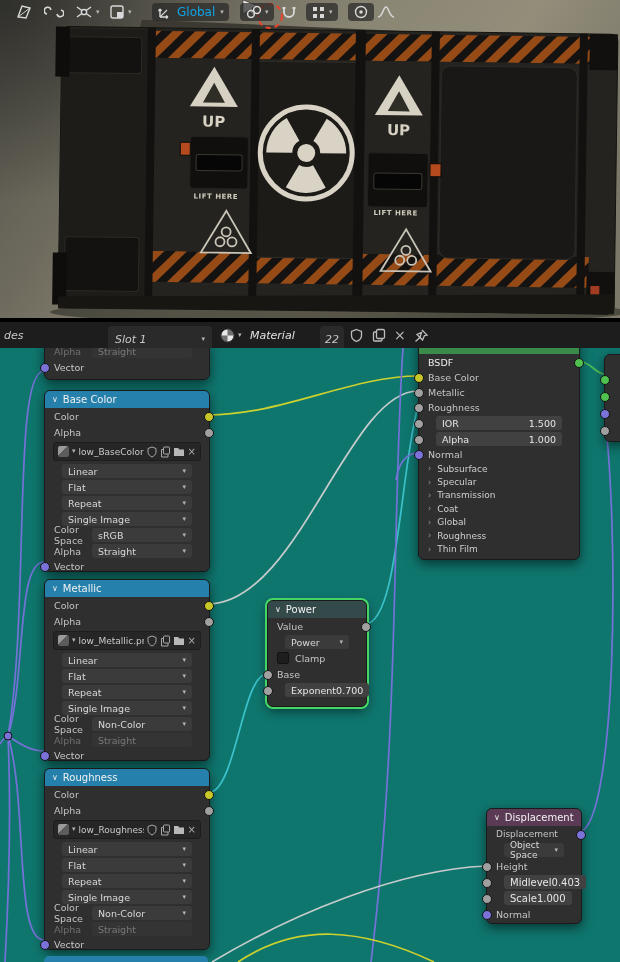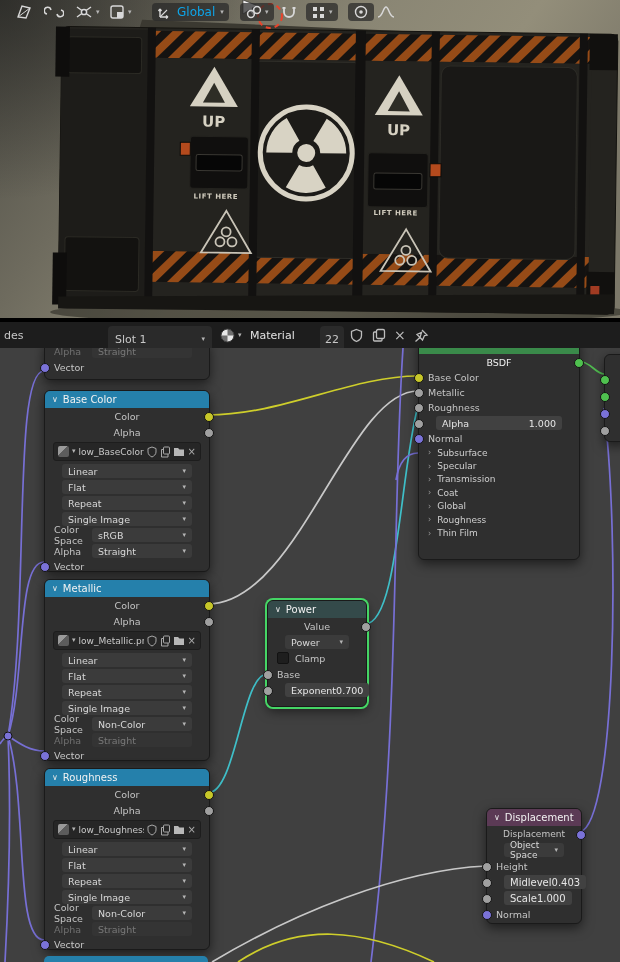--- a/index.html
+++ b/index.html
@@ -9,36 +9,36 @@
   #viewport{position:absolute;left:0;top:0;width:620px;height:318px;overflow:hidden;}
   #vp-header{position:absolute;left:0;top:0;width:620px;height:24px;z-index:5;}
   .hicon{position:absolute;top:3px;height:18px;display:flex;align-items:center;gap:2px;color:#dcdcdc;}
   .pill{background:rgba(40,40,40,.72);border-radius:4px;padding:0 5px;}
   .hlabel{font-size:12px;color:#0ea5e9;}
   .chev{font-size:7px;color:#b5b5b5;line-height:1;}
   
   #divider{position:absolute;left:0;top:318px;width:620px;height:4px;background:#000;}
   #matbar{position:absolute;left:0;top:322px;width:620px;height:26px;background:#1d1d1d;
           border-bottom:1px solid #0b0b0b;color:#c8c8c8;font-size:11px;}
-  #matbar .mb{position:absolute;top:0;height:26px;display:flex;align-items:center;}
+  #matbar .mb{position:absolute;top:0;height:26px;display:flex;align-items:center;font-style:italic;}
   .mbtn{background:#2a2a2a;border-radius:4px;height:18px;top:4px!important;padding:0 7px;
         display:flex;align-items:center;justify-content:space-between;box-sizing:border-box;}
   
-  #editor{position:absolute;left:0;top:348px;width:620px;height:614px;background:#404040;overflow:hidden;}
+  #editor{position:absolute;left:0;top:348px;width:620px;height:614px;background:#0f766e;overflow:hidden;}
   #wires{position:absolute;left:0;top:0;z-index:1;pointer-events:none;}
   .node{position:absolute;background:#2f2f2f;border:1px solid #1a1a1a;border-radius:6px;
         box-shadow:0 4px 12px rgba(0,0,0,.55);z-index:2;font-size:9.5px;color:#c5c5c5;}
   .nhead{height:17px;display:flex;align-items:center;gap:5px;padding:0 7px;border-radius:5px 5px 0 0;
          color:#f2f2f2;font-size:10px;box-sizing:border-box;}
   .nhead .exp{font-size:8px;color:#e8e8e8;}
   .hd-tex{background:#2580ab;} .hd-shader{background:#3a8a4a;} .hd-vec{background:#5b3a55;}
   .hd-conv{background:#344a4a;}
   .row{position:relative;display:flex;align-items:center;padding:0 9px;box-sizing:border-box;}
   .r16{height:16px;} .r15{height:15px;} .r13{height:13.4px;font-size:9px;}
-  .out{justify-content:center;}
+  .out{justify-content:flex-start;}
   .sock{position:absolute;width:8px;height:8px;border-radius:50%;border:1px solid #141414;
         top:50%;margin-top:-4.5px;z-index:3;}
   .sl{left:-5px;} .sr{right:-5px;}
   .sy{background:#c7c729;} .sg{background:#a0a0a0;} .sp{background:#7a72d8;} .sgr{background:#4fc14f;}
   .dd{margin:1px 8px;height:14px;background:#3b3b3b;border-radius:3px;display:flex;align-items:center;
       justify-content:space-between;padding:0 6px;color:#d8d8d8;flex:1;}
   .field{margin:1px 8px;height:14px;background:#414141;border-radius:3px;display:flex;align-items:center;
          justify-content:space-between;padding:0 6px;color:#e6e6e6;flex:1;}
   .half{flex:0 0 88px;margin-left:auto;}
   .dim{opacity:.42;}
@@ -564,20 +564,27 @@
         <span class="sock sl sg"></span>
       <span>Metallic</span>
       </div>
     <div class="row r15">
         <span class="sock sl sg"></span>
       <span>Roughness</span>
       </div>
     <div class="row r16">
         <span class="sock sl sg"></span>
       <div class="field">
+        <span>IOR</span>
+          <span>1.500</span>
+        </div>
+      </div>
+    <div class="row r16">
+        <span class="sock sl sg"></span>
+      <div class="field">
         <span>Alpha</span>
           <span>1.000</span>
         </div>
       </div>
     <div class="row r15">
         <span class="sock sl sp"></span>
       <span>Normal</span>
       </div>
     <div class="row r13 panelrow">
       <span class="parrow">›</span>

